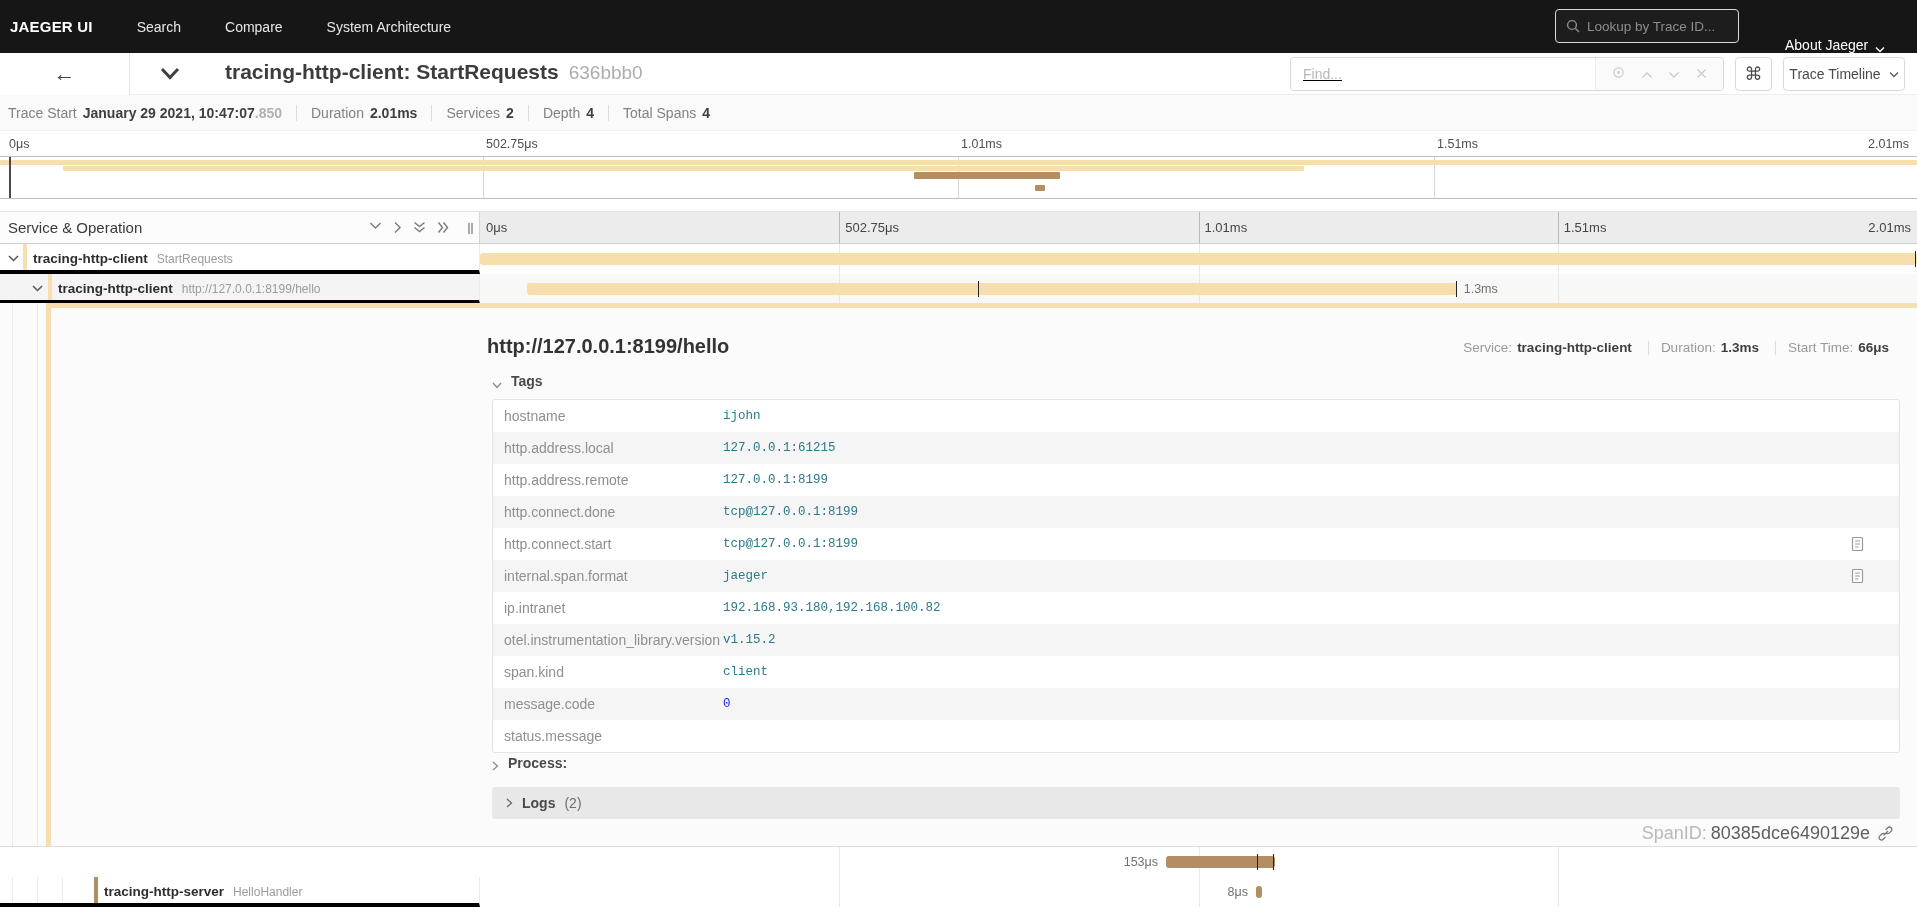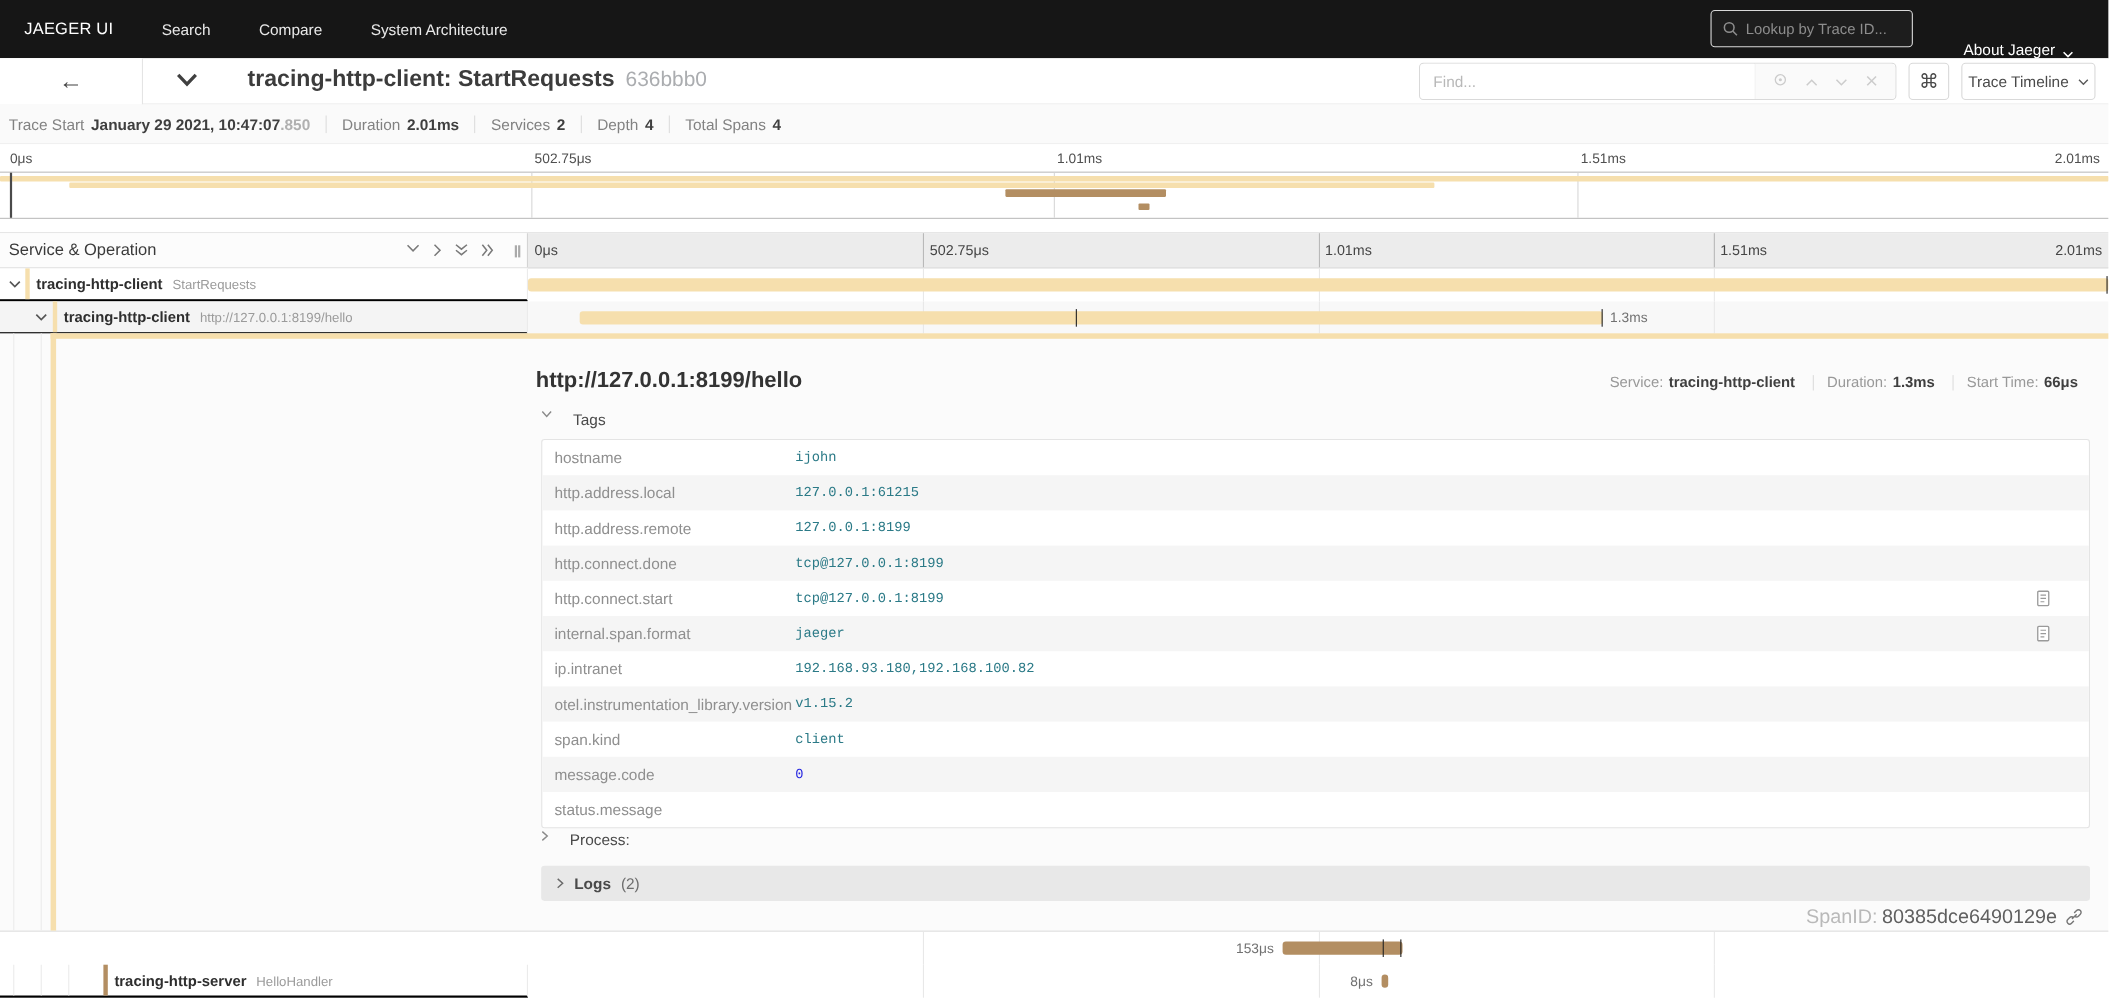--- a/index.html
+++ b/index.html
@@ -2,36 +2,36 @@
 <html><head>
 <meta charset="utf-8">
 <style>
   * { margin:0; padding:0; box-sizing:border-box; }
   html,body { background:#fff; }
   body { font-family:"Liberation Sans", sans-serif; }
   #stage { position:relative; width:1917px; height:913px; background:#fff; overflow:hidden; }
 
   
   .navbar { position:absolute; left:0; top:0; width:1917px; height:53px; background:#161616; display:flex; align-items:center; }
-  .brand { color:#fff; font-weight:normal; font-size:15px; margin-left:22px; letter-spacing:.2px; }
+  .brand { color:#fff; font-weight:bold; font-size:15px; margin-left:10px; letter-spacing:.2px; }
   .nav-item { color:#e8e8e8; font-size:14px; margin-left:44px; cursor:pointer; }
   .nav-item:first-of-type { margin-left:66px; }
   .lookup { position:absolute; left:1555px; top:9px; width:184px; height:34px; border:1px solid #d9d9d9; border-radius:4px; background:#1d1d1d; display:flex; align-items:center; padding:0 10px; }
   .lookup input { background:transparent; border:none; outline:none; color:#cfcfcf; font-size:13.5px; width:100%; margin-left:7px; font-family:"Liberation Sans",sans-serif; }
   .lookup input::placeholder { color:#8d8d8d; }
   .about { position:absolute; left:1785px; top:0; height:53px; display:flex; align-items:flex-end; color:#fff; font-size:14px; cursor:pointer; }
   .about svg { margin-left:7px; }
 
   
   .trace-head { position:absolute; left:0; top:53px; width:1917px; height:42px; background:#fff; border-bottom:1px solid #ececec; }
   .back-btn { position:absolute; left:0; top:0; width:130px; height:42px; border:none; border-right:1px solid #e4e4e4; background:#fff; font-size:22px; color:#444; cursor:pointer; line-height:40px; }
   .title-chev { position:absolute; left:160px; top:13px; cursor:pointer; }
   .trace-title { position:absolute; left:225px; top:7px; font-size:21px; font-weight:bold; color:#3c3c3c; white-space:nowrap; }
   .trace-id { font-weight:normal; color:#abadb0; font-size:19px; margin-left:10px; }
-  .find-group { position:absolute; left:1290px; top:4px; width:434px; height:34px; border:1px solid #d9d9d9; border-radius:4px; background:#fff; display:flex; }
+  .find-group { position:absolute; left:1290px; top:4px; width:434px; height:34px; border:1px solid #d9d9d9; border-radius:4px; background:#fff; display:flex;text-decoration:underline; }
   .find-group input { flex:1; border:none; outline:none; font-size:14px; padding:0 12px; color:#555; border-radius:4px 0 0 4px; font-family:"Liberation Sans",sans-serif; }
   .find-group input::placeholder { color:#b8b8b8; }
   .find-suffix { width:128px; background:#fafafa; border-left:1px solid #ececec; border-radius:0 4px 4px 0; display:flex; align-items:center; justify-content:space-around; padding:0 8px; }
   .find-suffix span { color:#ccc; font-size:13px; cursor:default; }
   .kbd-btn { position:absolute; left:1735px; top:4px; width:37px; height:34px; border:1px solid #d9d9d9; border-radius:4px; background:#fff; font-size:18px; color:#4a4a4a; cursor:pointer; }
   .view-btn { position:absolute; left:1783px; top:4px; height:34px; width:122px; border:1px solid #d9d9d9; border-radius:4px; background:#fff; font-size:14px; color:#4a4a4a; cursor:pointer; display:flex; align-items:center; justify-content:center; gap:8px; font-family:"Liberation Sans",sans-serif; }
 
   
   .summary { position:absolute; left:0; top:95px; width:1917px; height:36px; background:#fafafa; border-bottom:1px solid #f0f0f0; display:flex; align-items:center; padding-left:8px; font-size:14px; color:#828282; }
   .summary .sep { width:1px; height:16px; background:#ddd; margin:0 14px; }
@@ -52,21 +52,21 @@
   .thead-title { position:absolute; left:8px; top:7px; font-size:15px; font-weight:normal; color:#3a3a3a; }
   .thead-icons { position:absolute; right:30px; top:9px; display:flex; gap:11px; }
   .thead-icons span { cursor:pointer; line-height:0; }
   .grip { position:absolute; right:6px; top:11px; width:5px; height:11px; border-left:2px solid #aaa; border-right:2px solid #aaa; cursor:col-resize; }
   .thead-right { position:absolute; left:480px; top:0; width:1437px; height:100%; background:#ececec; font-size:13px; color:#454545; }
   .thead-right .tick { position:absolute; top:0; bottom:0; width:1px; background:#b9b9b9; }
   .thead-right span.tl { position:absolute; top:8px; }
 
   
   .srow { position:absolute; left:0; width:1917px; height:30px; }
-  .srow .namecell { position:absolute; left:0; top:0; width:480px; height:100%; background:#fff; border-right:1px solid #ebebeb; border-bottom:2px solid #000000; cursor:pointer; }
+  .srow .namecell { position:absolute; left:0; top:0; width:480px; height:100%; background:#fff; border-right:1px solid #ebebeb; border-bottom:4px solid #000000; cursor:pointer; }
   .srow.sel .namecell { background:#f4f4f4; }
   .srow .barcell { position:absolute; left:480px; top:0; width:1437px; height:100%; cursor:pointer; }
   .srow.sel .barcell { background:#f8f8f8; }
   .guide { position:absolute; top:0; bottom:0; width:1px; background:#ececec; }
   .cbar { position:absolute; top:0; bottom:0; width:4px; }
   .rchev { position:absolute; top:11px; line-height:0; cursor:pointer; }
   .svc { position:absolute; top:7px; font-size:13.5px; font-weight:bold; color:#2e2e2e; white-space:nowrap; }
   .op  { font-weight:normal; font-size:12px; color:#9b9b9b; margin-left:9px; }
   .vgrid { position:absolute; top:0; bottom:0; width:1px; background:#e8e8e8; }
   .span-bar { position:absolute; top:9px; height:12px; border-radius:3px; min-width:2px; }
@@ -76,21 +76,21 @@
   .lbl-after  { margin-left:8px; }
 
   
   .detail { position:absolute; left:0; top:303px; width:1917px; height:544px; background:#fbfbfb; border-bottom:1px solid #dedede; }
   .detail-topline { position:absolute; left:46px; right:0; top:0; height:5px; }
   .detail .strip { position:absolute; left:46px; top:0; bottom:0; width:5px; }
   .d-title { position:absolute; left:487px; top:32px; font-size:20px; font-weight:bold; color:#333; }
   .d-meta { position:absolute; right:24px; top:37px; font-size:13.5px; color:#999; display:flex; align-items:center; }
   .d-meta b { color:#3f3f3f; margin:0 4px 0 5px; }
   .d-meta .sep { width:1px; height:14px; background:#ddd; margin:0 12px; }
-  .sect-head { position:absolute; left:492px; font-size:14px; font-weight:normal; color:#4a4a4a; cursor:pointer; display:flex; align-items:flex-start; gap:19px; }
+  .sect-head { position:absolute; left:492px; font-size:14px; font-weight:bold; color:#4a4a4a; cursor:pointer; display:flex; align-items:flex-end; gap:9px; }
   .tags-table { position:absolute; left:492px; top:96px; width:1408px; border:1px solid #e4e4e4; border-radius:3px; background:#fff; }
   .tagrow { height:32px; display:flex; align-items:center; font-size:14px; position:relative; cursor:pointer; }
   .tagrow:nth-child(even) { background:#f5f5f5; }
   .tagrow .k { width:230px; padding-left:11px; color:#8f8f8f; white-space:nowrap; }
   .tagrow .v { font-family:"Liberation Mono", monospace; font-size:12.5px; color:#2b7a87; white-space:nowrap; }
   .tagrow .v.num { color:#2525e0; }
   .tagrow .copy { position:absolute; right:34px; top:8px; line-height:0; cursor:pointer; }
   .logs-head { position:absolute; left:492px; top:484px; width:1408px; height:32px; background:#e8e8e8; border-radius:3px; display:flex; align-items:center; padding-left:14px; font-size:14px; font-weight:bold; color:#4a4a4a; gap:9px; cursor:pointer; }
   .logs-head .cnt { font-weight:normal; color:#6e6e6e; }
   .spanid { position:absolute; right:24px; top:520px; font-size:18px; color:#b9b9b9; display:flex; align-items:center; gap:4px; }

